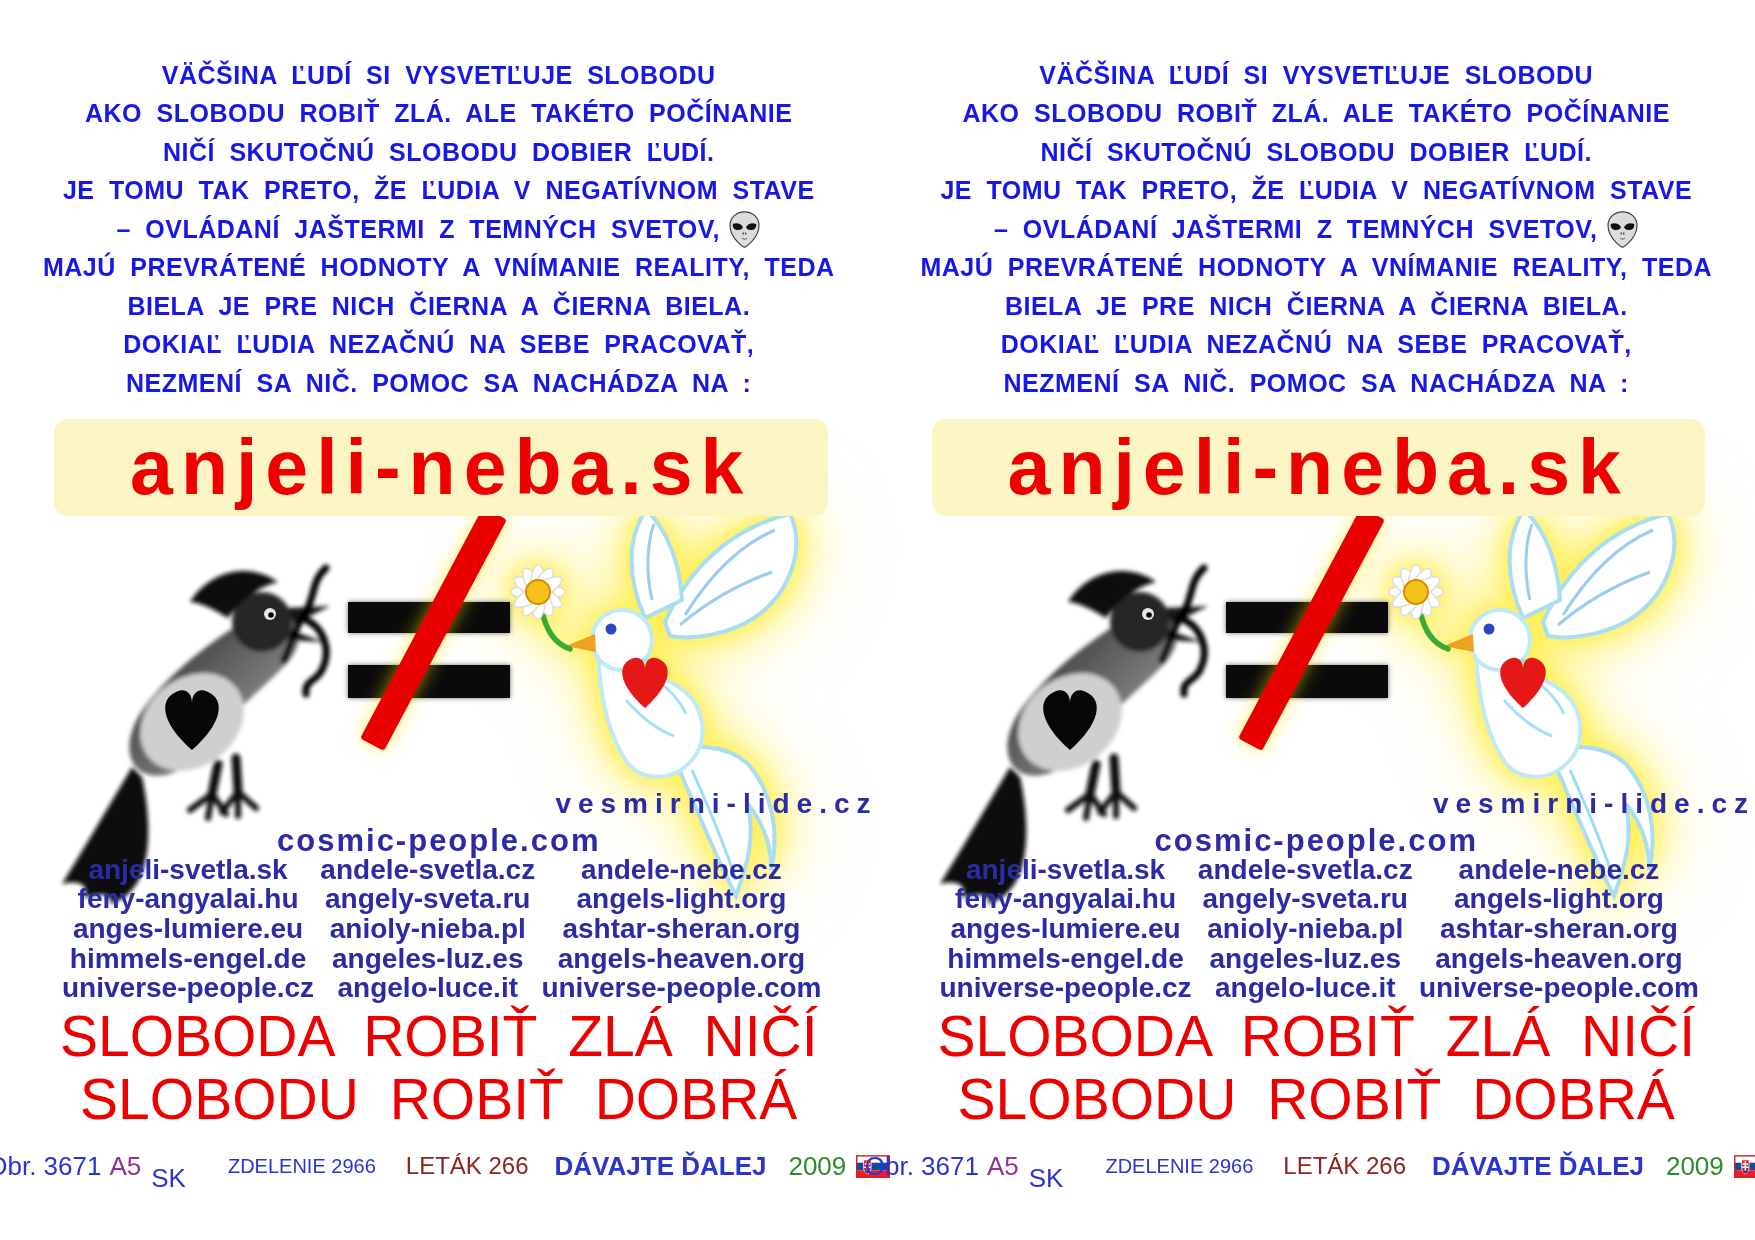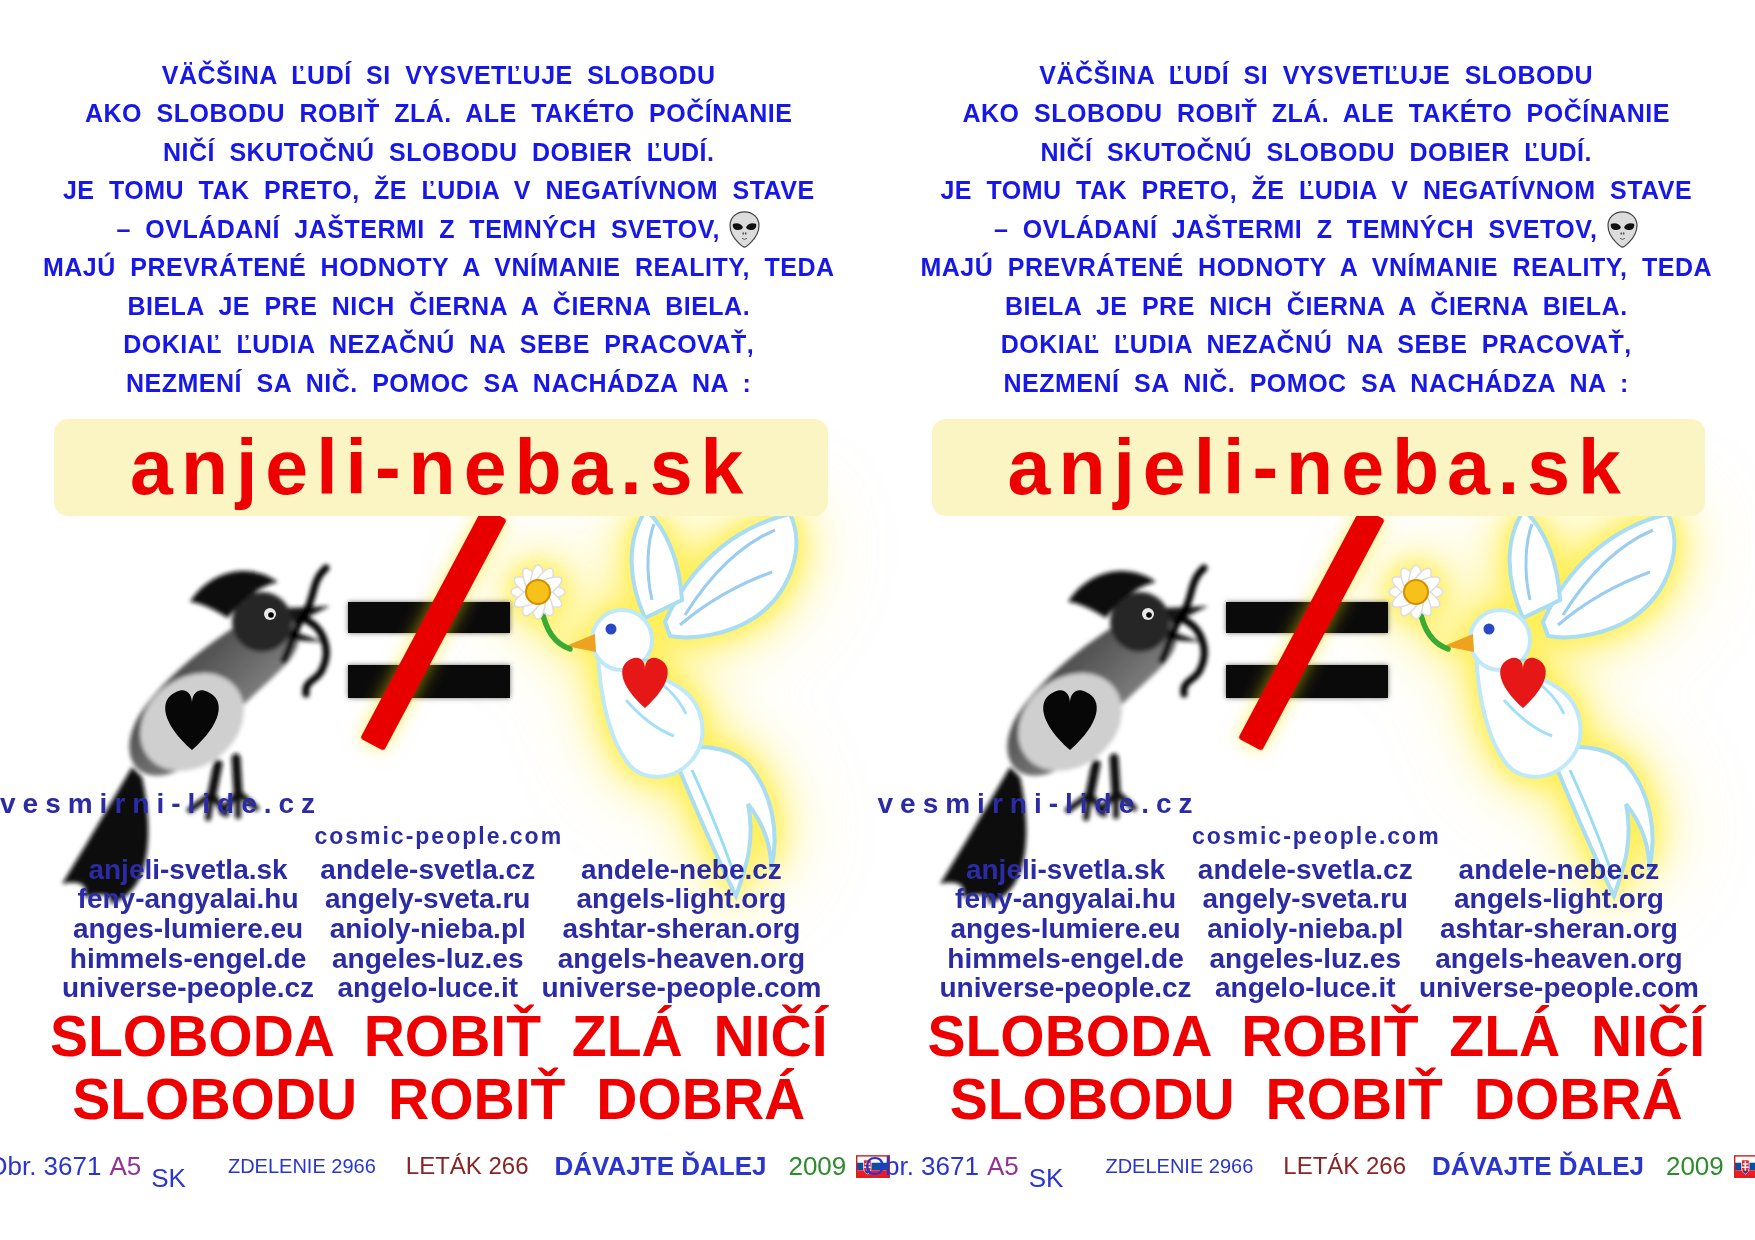--- a/index.html
+++ b/index.html
@@ -44,45 +44,45 @@
     transform:rotate(28deg);
     filter:drop-shadow(0 0 9px rgba(255,230,0,.55));
   }
   .light-dove{
     position:absolute;left:430px;top:-12px;width:395px;height:420px;z-index:1;
     filter:drop-shadow(0 0 9px #ffef5a) drop-shadow(0 0 20px rgba(255,236,60,.85)) drop-shadow(0 0 34px rgba(255,240,90,.5));
   }
 
   
   .site-primary{
-    position:absolute;top:788px;left:0;right:0;z-index:2;text-align:left;
+    position:absolute;top:788px;left:0;right:0;z-index:2;text-align:right;
     font-size:28px;font-weight:bold;letter-spacing:7px;
     color:var(--color-site-navy,#2b2ba6);white-space:nowrap;
   }
   .site-secondary{
     position:absolute;top:823px;left:0;right:0;z-index:2;text-align:center;
-    font-size:23px;font-weight:bold;letter-spacing:2px;
+    font-size:31px;font-weight:bold;letter-spacing:2px;
     color:var(--color-site-navy,#2b2ba6);white-space:nowrap;
   }
 
   
   .domain-grid{
     position:absolute;top:855px;left:62px;right:56px;z-index:2;
     display:grid;grid-template-columns:1fr 1fr 1.12fr;grid-auto-rows:29.6px;
   }
   .domain-cell{
     display:flex;justify-content:center;align-items:center;
     font-size:28px;font-weight:bold;color:var(--color-site-navy,#2b2ba6);
     white-space:nowrap;
   }
 
   
   .slogan{position:absolute;top:1005px;left:0;right:0;z-index:2;text-align:center;}
   .slogan-line{
-    font-size:57px;line-height:63px;font-weight:bold;
+    font-size:57px;line-height:63px;font-weight:normal;
     color:var(--color-slogan-red,#ee0000);word-spacing:15px;white-space:nowrap;
   }
 
   
   .footer{
     position:absolute;top:1149px;left:0;right:0;z-index:2;height:34px;
     display:flex;justify-content:center;align-items:center;
     font-size:26px;white-space:nowrap;
   }
   .f-obr{color:var(--color-footer-blue,#2a35d0);}

